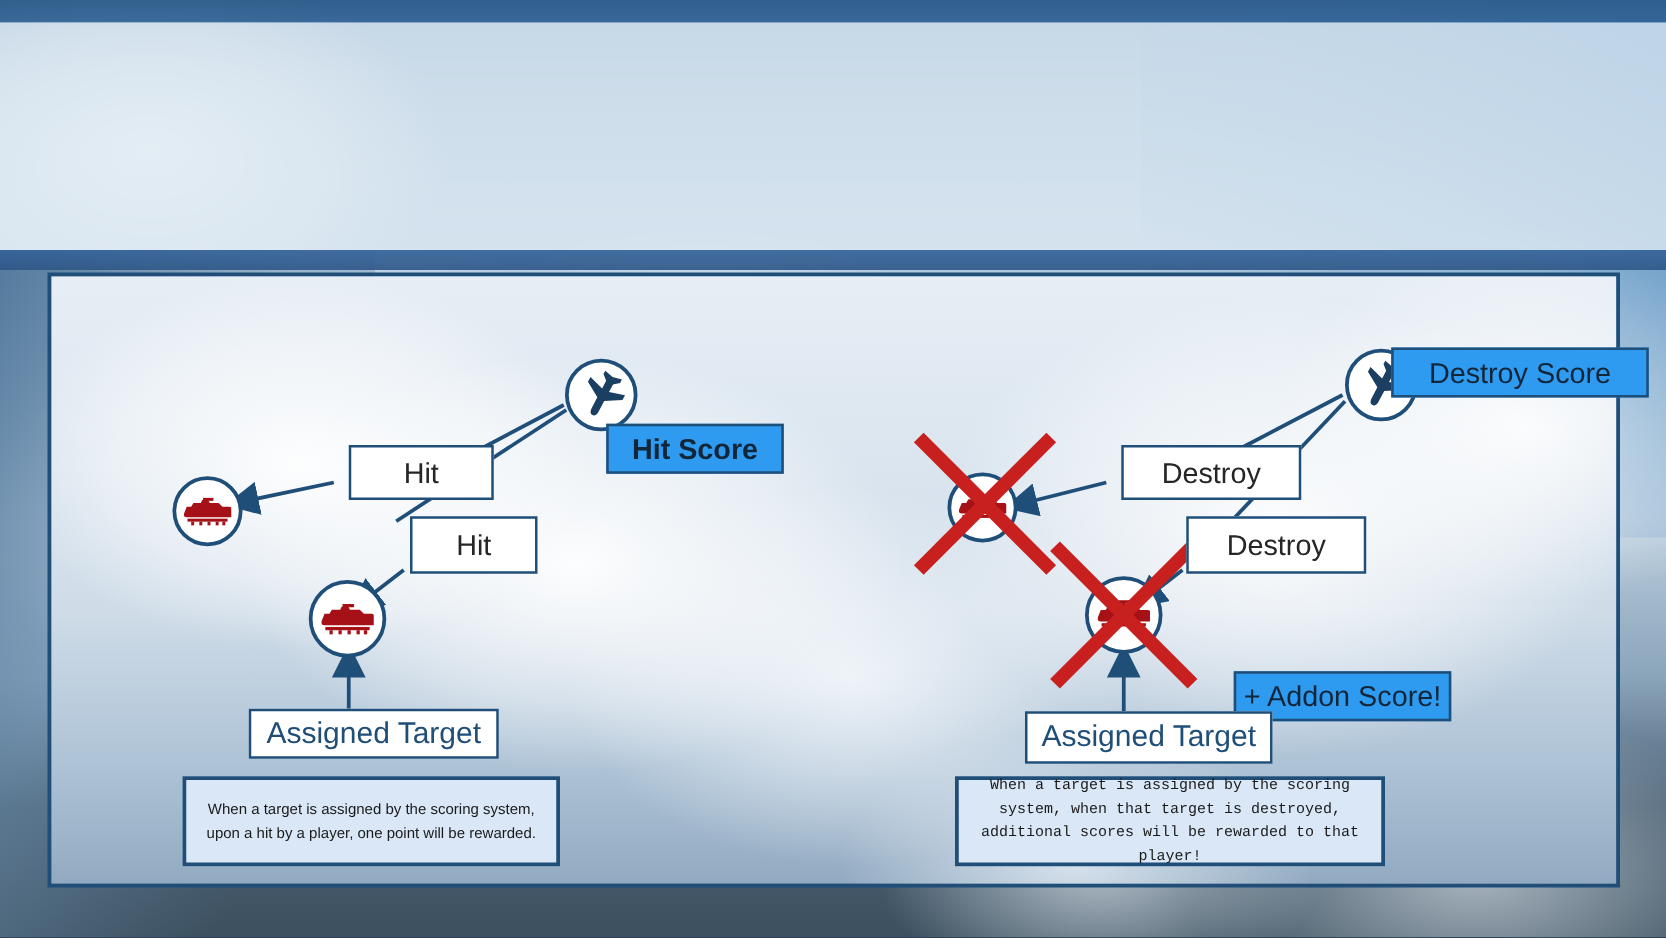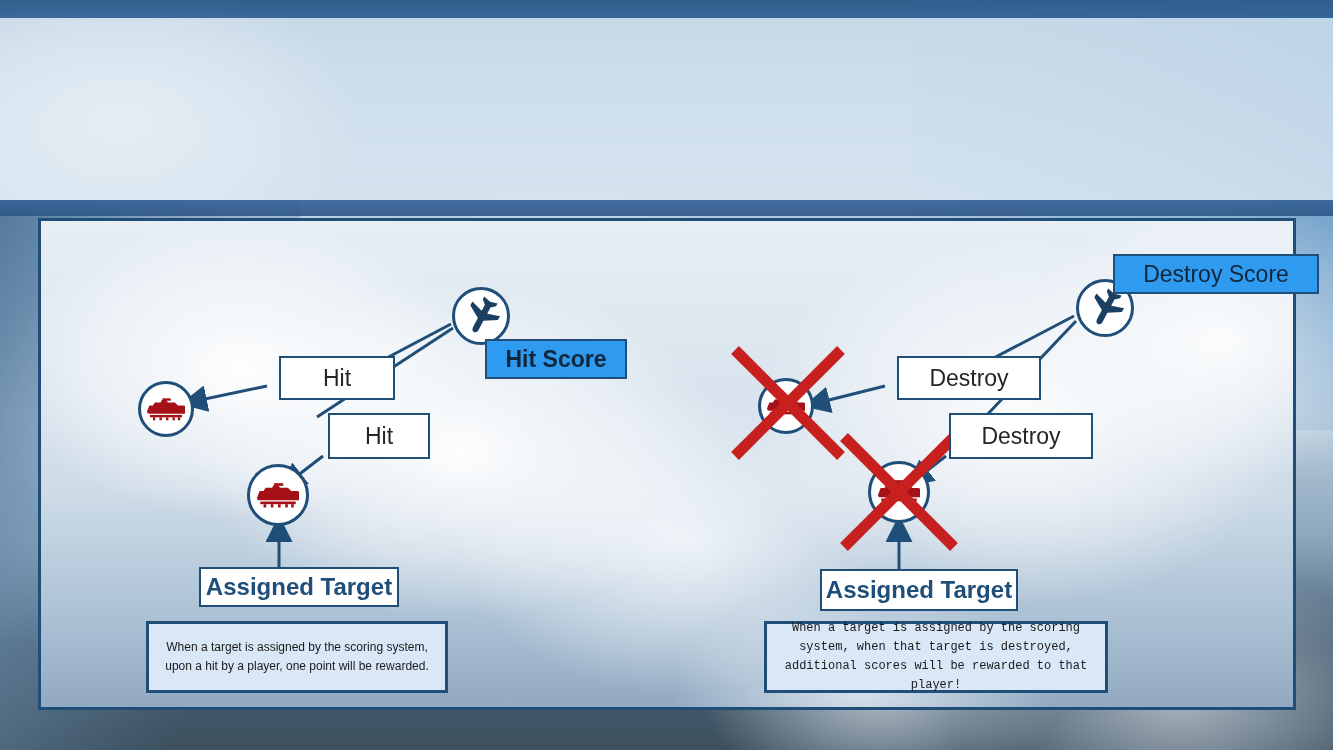--- a/index.html
+++ b/index.html
@@ -81,21 +81,21 @@
   
   .lbl{
     position:absolute;
     border:2.5px solid #1f4e79;background:#ffffff;
     display:flex;align-items:center;justify-content:center;
     color:#262626;font-size:23px;line-height:1;
     font-family:"Liberation Sans", sans-serif;
     white-space:nowrap;
     margin-left:13px;
   }
-  .lbl.strong{color:#1f4e79;font-weight:bold;font-size:24px;}
+  .lbl.strong{color:#1f4e79;font-weight:normal;font-size:24px;}
   .badge{
     position:absolute;
     border:2.5px solid #1f4e79;background:#2e9bf0;
     display:flex;align-items:center;justify-content:center;
     color:#12263a;font-size:23px;line-height:1;
     font-family:"Liberation Sans", sans-serif;
     white-space:nowrap;
   }
 
   
@@ -247,22 +247,23 @@
       <g stroke="#c8201f" stroke-width="11" stroke-linecap="butt">
         <line x1="6" y1="6" x2="116" y2="116"></line>
         <line x1="116" y1="6" x2="6" y2="116"></line>
       </g>
     </svg>
 
     <div class="lbl" style="left:843px;top:135px;width:144px;height:44px;">Destroy</div>
 
     <div class="lbl" style="left:895px;top:192px;width:144px;height:46px;">Destroy</div>
 
-    <div class="badge" style="left:1072px;top:33px;width:206px;height:40px;">Destroy Score</div>
-
+    <div class="badge" style="left:1072px;top:57px;width:206px;height:40px;">Destroy Score</div>
+
+    <div class="badge" style="left:946px;top:316px;width:174px;height:40px;">+ Addon Score!</div>
 
     <div class="lbl strong" style="left:766px;top:348px;width:198px;height:42px;">Assigned Target</div>
 
     <div class="caption" style="left:723px;top:400px;width:344px;height:72px;font-family:Liberation Mono, monospace;">When a target is assigned by the scoring system, when that target is destroyed, additional scores will be rewarded to that player!</div>
 
    </div>
   </div>
 </div>
 
 </body></html>

